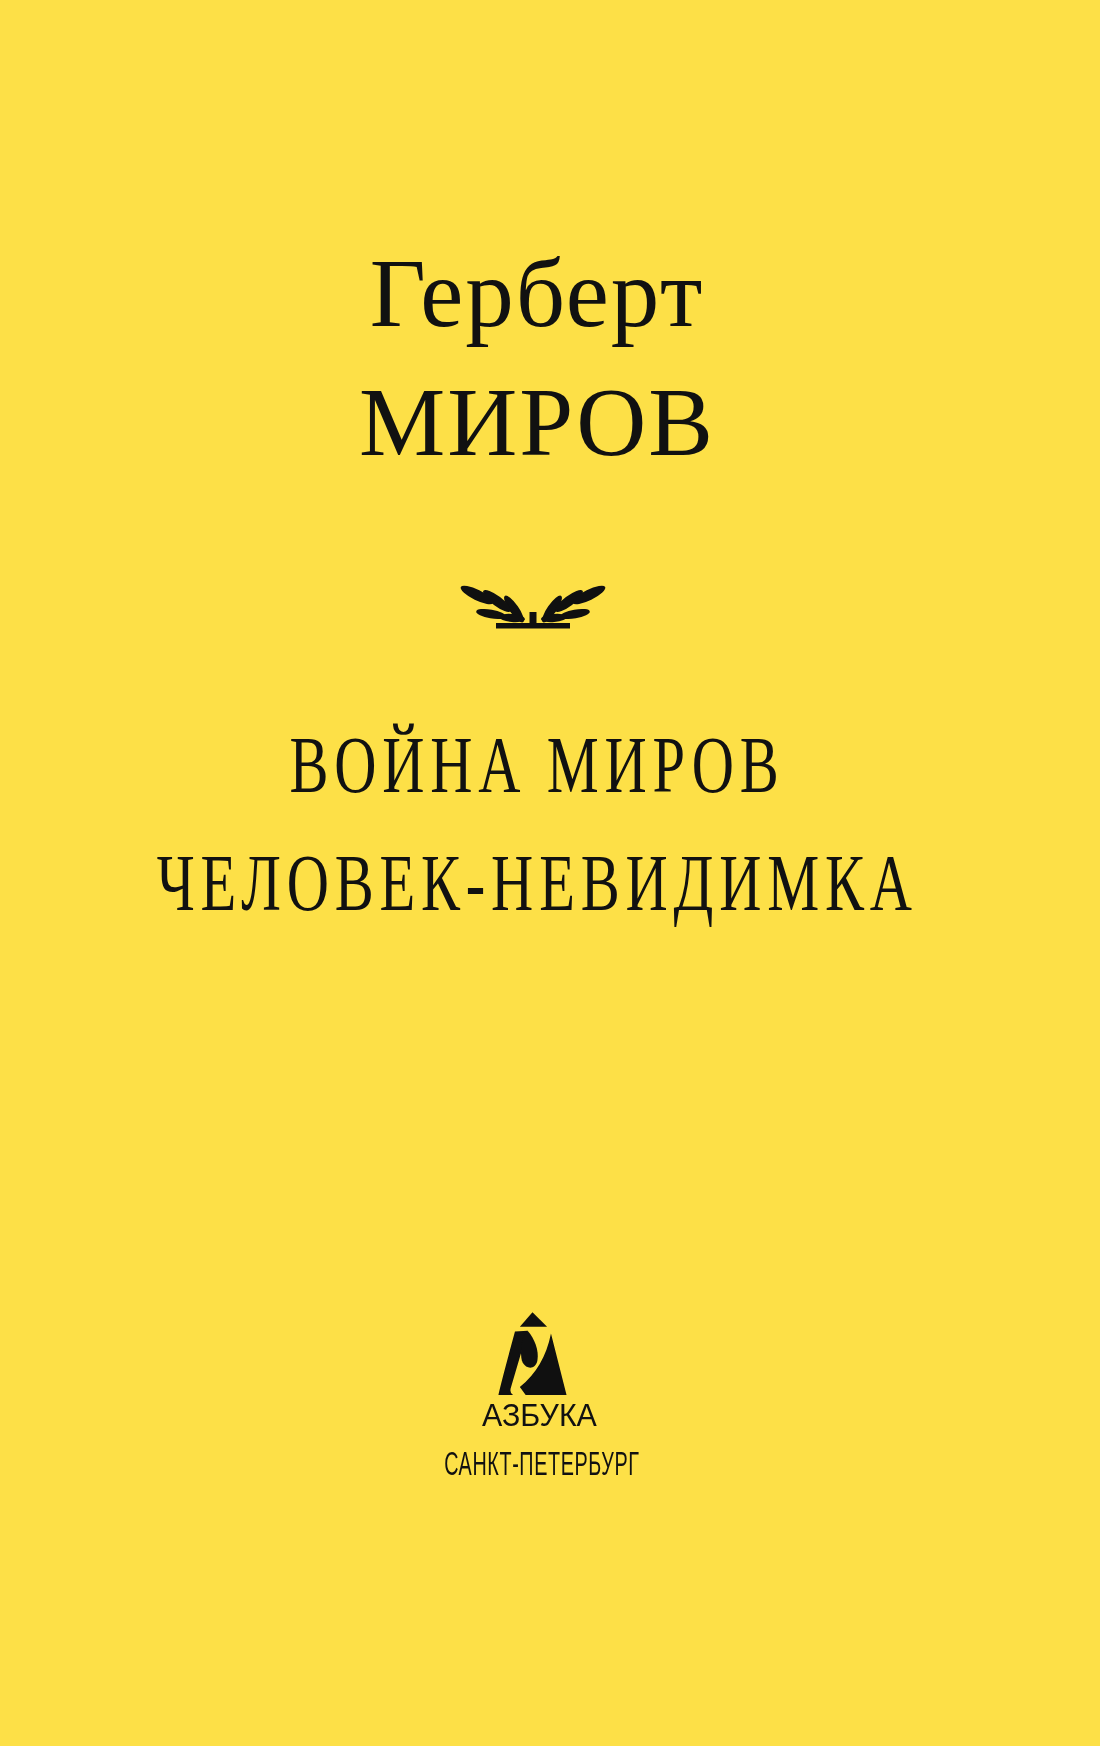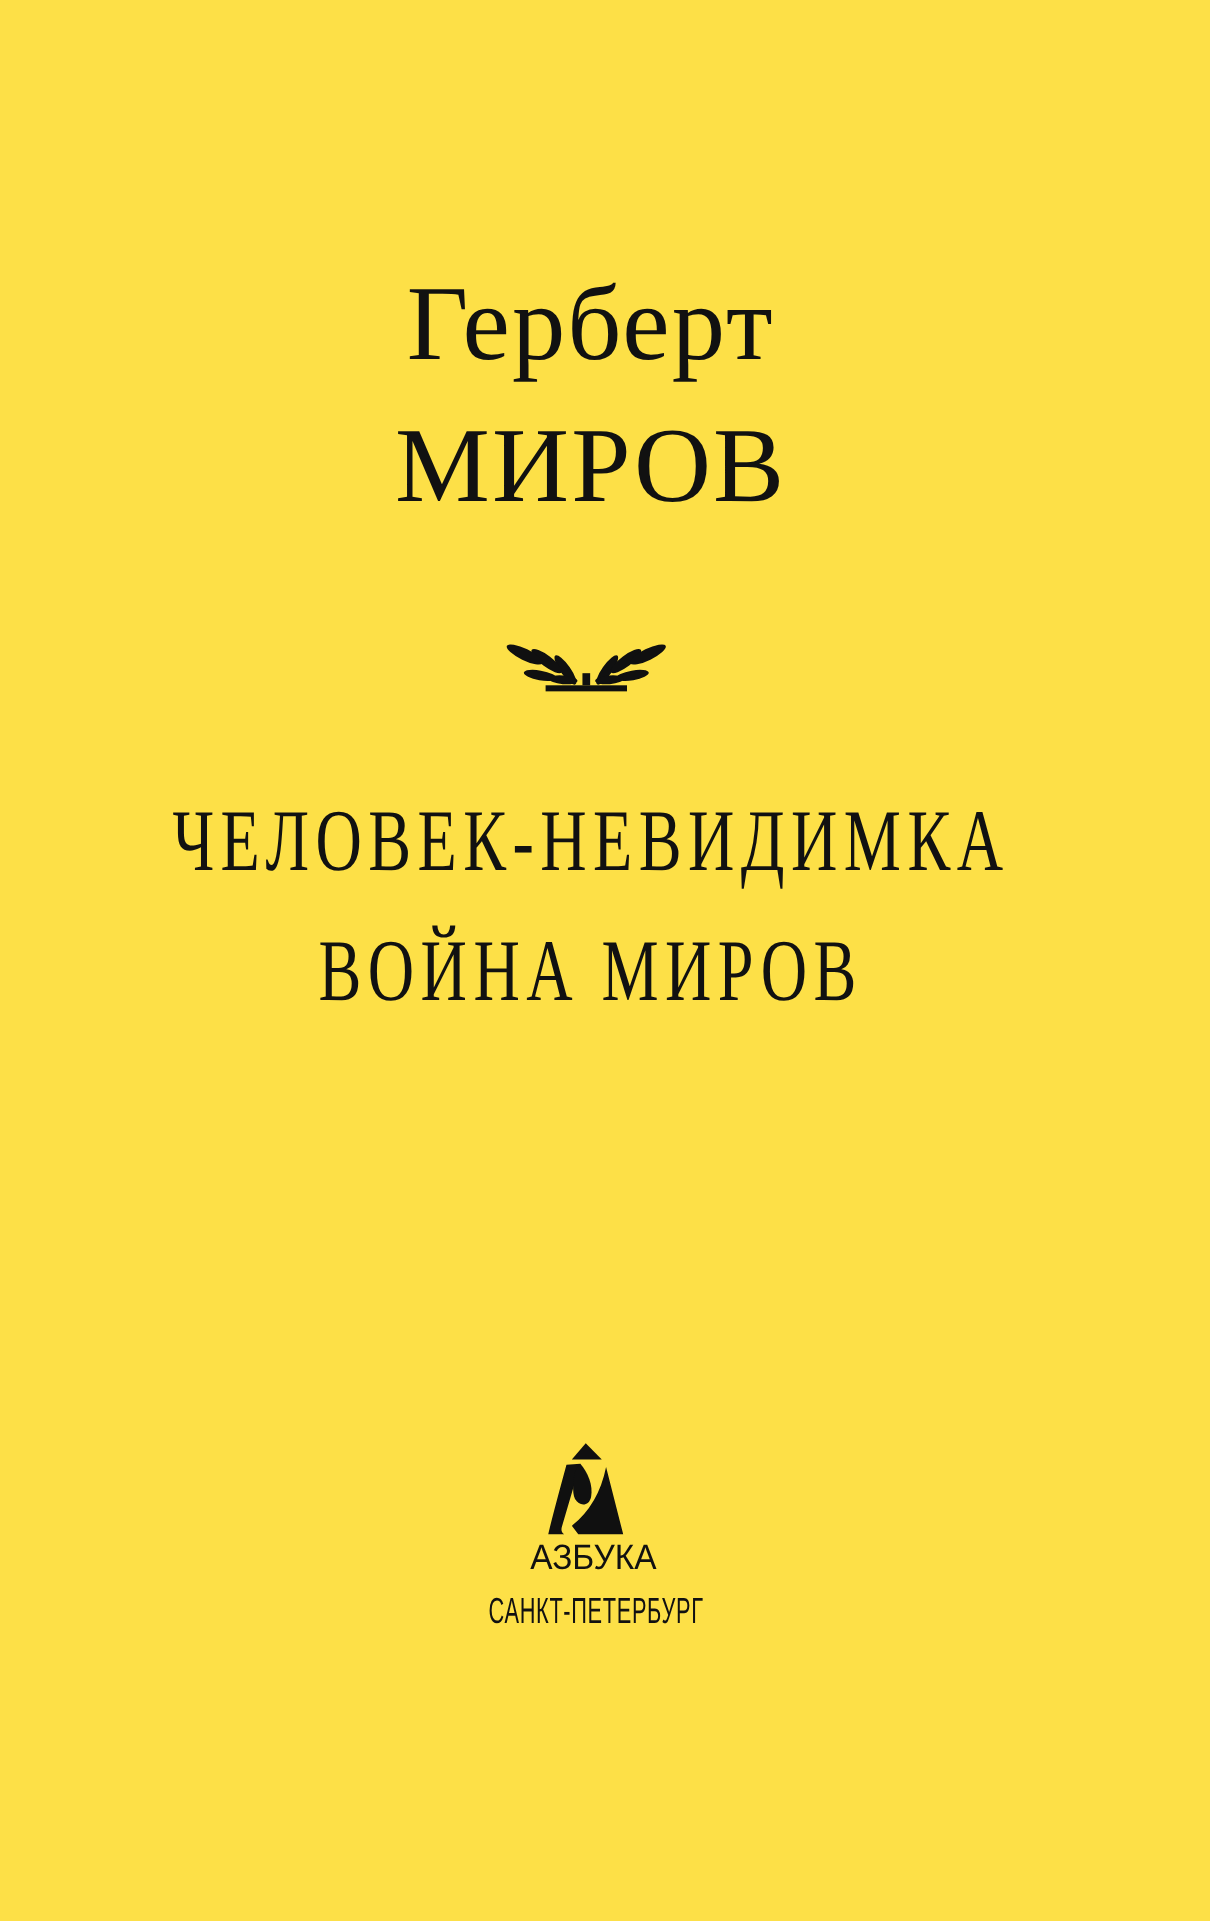--- a/index.html
+++ b/index.html
@@ -122,24 +122,24 @@
         <ellipse cx="131" cy="14" rx="18" ry="5.2" transform="rotate(-26 131 14)"></ellipse>
         <ellipse cx="117" cy="33" rx="15" ry="4.4" transform="rotate(-10 117 33)"></ellipse>
         <ellipse cx="96" cy="37" rx="13" ry="4.0" transform="rotate(-5 96 37)"></ellipse>
       </g>
       <use href="#leaves-right" transform="translate(150,0) scale(-1,1)"></use>
     </g>
   </svg>
 
   <section class="titles-block">
     <div class="title-line">
-      <span class="squeeze">ЧЕЛОВЕК-НЕВИДИМКА</span>
+      <span class="squeeze">ВОЙНА МИРОВ</span>
     </div>
     <div class="title-line">
-      <span class="squeeze">ВОЙНА МИРОВ</span>
+      <span class="squeeze">ЧЕЛОВЕК-НЕВИДИМКА</span>
     </div>
   </section>
 
   <svg class="logo" width="73" height="90" viewBox="0 0 75 92" aria-hidden="true">
     <g fill="#101010">
 
       <path d="M38 3 L53 18 L25 18 Z"></path>
 
       <path d="M20 23 L33 22 L16 80 Q14 86 18 88 L3 88 Q5 78 20 23 Z"></path>
 

